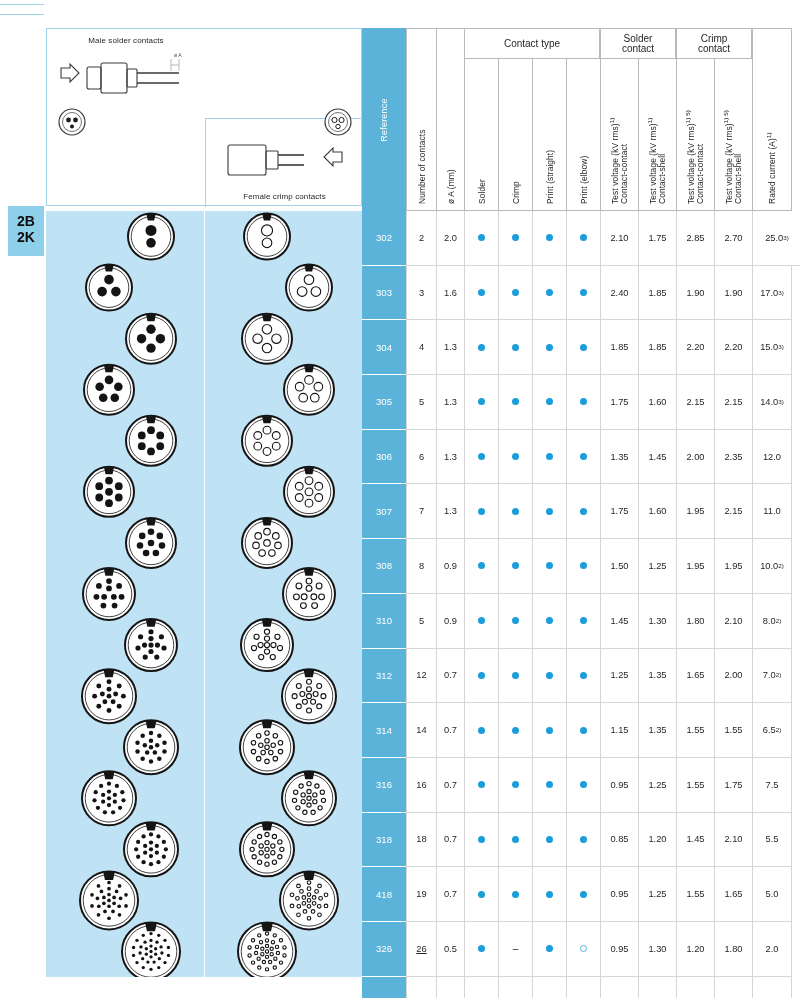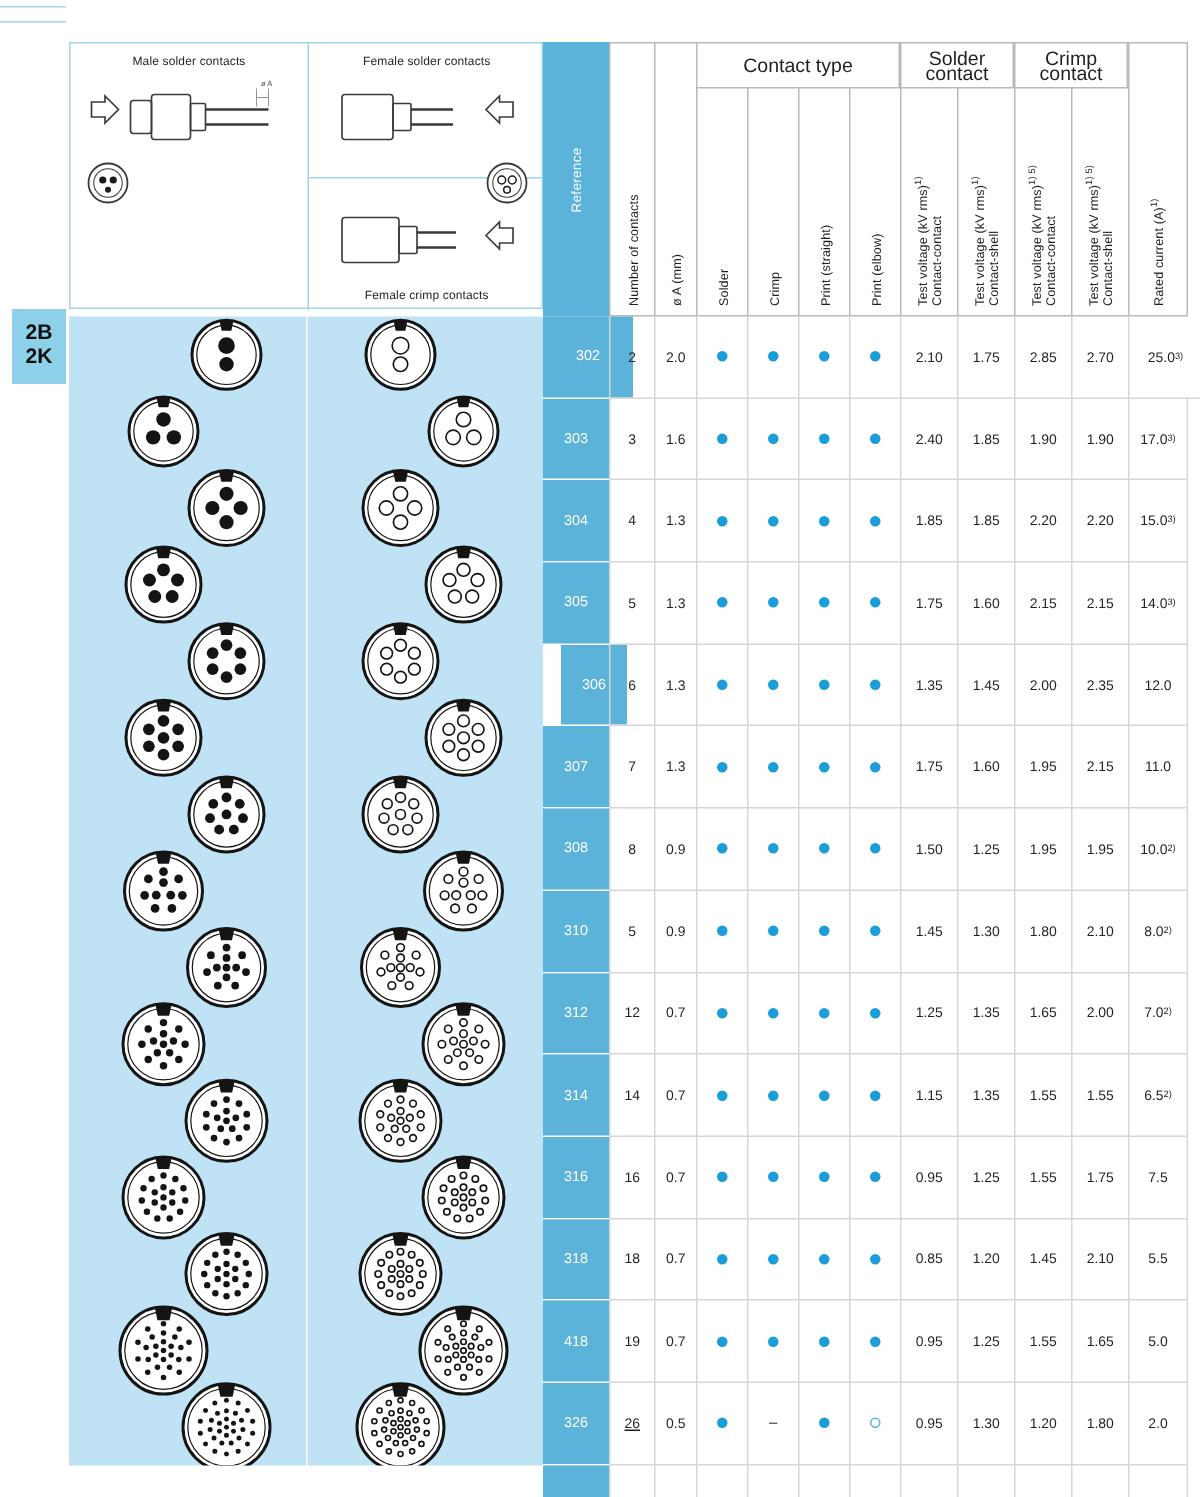--- a/index.html
+++ b/index.html
@@ -155,21 +155,21 @@
   .vhead span.two-line {
     line-height: 9px;
   }
 
   .ghead {
     position: absolute;
     box-sizing: border-box;
     border: 1px solid #b9b9b9;
     border-bottom: none;
     background: #ffffff;
-    font-size: 13px;
+    font-size: 10px;
     text-align: center;
     color: #231f20;
   }
   .ghead .ghead-txt {
     position: absolute;
     left: 0; right: 0;
     top: 50%;
     transform: translateY(-50%);
     line-height: 10px;
   }
@@ -256,32 +256,20 @@
           <line x1="90" y1="28" x2="132" y2="28" stroke="#3a3a3a" stroke-width="1.6"></line>
           <line x1="90" y1="38" x2="132" y2="38" stroke="#3a3a3a" stroke-width="1.6"></line>
           <line x1="124" y1="14" x2="124" y2="26" stroke="#8a8a8a" stroke-width=".6"></line>
           <line x1="132" y1="14" x2="132" y2="26" stroke="#8a8a8a" stroke-width=".6"></line>
           <line x1="124" y1="20" x2="132" y2="20" stroke="#8a8a8a" stroke-width=".6"></line>
           <text x="127" y="12" font-size="5" fill="#4a4a4a" font-family="Liberation Sans, sans-serif">ø A</text>
         </svg>
       </div>
     </div>
 
-    <div class="dh-cell c2">
-      <div class="dh-label top">Female solder contacts</div>
-      <div class="dh-art">
-        <svg width="158" height="66" viewBox="0 0 158 66">
-          <rect x="22" y="18" width="34" height="30" rx="2" fill="none" stroke="#3a3a3a" stroke-width="1.1"></rect>
-          <rect x="56" y="24" width="12" height="18" rx="1" fill="none" stroke="#3a3a3a" stroke-width="1.1"></rect>
-          <line x1="68" y1="28" x2="96" y2="28" stroke="#3a3a3a" stroke-width="1.6"></line>
-          <line x1="68" y1="38" x2="96" y2="38" stroke="#3a3a3a" stroke-width="1.6"></line>
-          <path d="M136 28 l0 -5 l-9 0 l0 -4 l-9 9 l9 9 l0 -4 l9 0 z" fill="none" stroke="#3a3a3a" stroke-width="1.1" transform="translate(0,0)"></path>
-        </svg>
-      </div>
-    </div>
 
 
     <div class="dh-cell c4">
       <div class="dh-label bottom">Female crimp contacts</div>
       <div class="dh-art" style="top:4px;">
         <svg width="158" height="66" viewBox="0 0 158 66">
           <rect x="22" y="22" width="38" height="30" rx="2" fill="none" stroke="#3a3a3a" stroke-width="1.1"></rect>
           <rect x="60" y="28" width="12" height="18" rx="1" fill="none" stroke="#3a3a3a" stroke-width="1.1"></rect>
           <line x1="72" y1="32" x2="98" y2="32" stroke="#3a3a3a" stroke-width="1.6"></line>
           <line x1="72" y1="42" x2="98" y2="42" stroke="#3a3a3a" stroke-width="1.6"></line>
@@ -884,21 +872,21 @@
         <span class="two-line">Test voltage (kV rms)<sup>1) 5)</sup><br>Contact-shell</span>
       </div>
 
       <div class="vhead" style="left:390px;top:0;width:40px;height:183px;border-right:1px solid #b9b9b9;">
         <span>Rated current (A)<sup>1)</sup></span>
       </div>
     </div>
 
     <div class="tbl-body" id="tbl-body">
         <div class="row">
-          <div class="cell ref" style="left: 0px; width: 60px;">302</div>
+          <div class="cell ref" style="left: 0px; width: 44px;">302</div>
           <div class="cell" style="left: 44px; width: 30px;">2</div>
           <div class="cell" style="left: 74px; width: 28px;">2.0</div>
           <div class="cell" style="left: 102px; width: 34px;">
             <span class="dot"></span>
           </div>
           <div class="cell" style="left: 136px; width: 34px;">
             <span class="dot"></span>
           </div>
           <div class="cell" style="left: 170px; width: 34px;">
             <span class="dot"></span>
@@ -972,21 +960,21 @@
           <div class="cell" style="left: 204px; width: 34px;">
             <span class="dot"></span>
           </div>
           <div class="cell" style="left: 238px; width: 38px;">1.75</div>
           <div class="cell" style="left: 276px; width: 38px;">1.60</div>
           <div class="cell" style="left: 314px; width: 38px;">2.15</div>
           <div class="cell" style="left: 352px; width: 38px;">2.15</div>
           <div class="cell last" style="left: 390px; width: 40px;">14.0<sup>3)</sup></div>
         </div>
         <div class="row">
-          <div class="cell ref" style="left: 12px; width: 44px;">306</div>
+          <div class="cell ref" style="left: 0px; width: 44px;">306</div>
           <div class="cell" style="left: 44px; width: 30px;">6</div>
           <div class="cell" style="left: 74px; width: 28px;">1.3</div>
           <div class="cell" style="left: 102px; width: 34px;">
             <span class="dot"></span>
           </div>
           <div class="cell" style="left: 136px; width: 34px;">
             <span class="dot"></span>
           </div>
           <div class="cell" style="left: 170px; width: 34px;">
             <span class="dot"></span>

